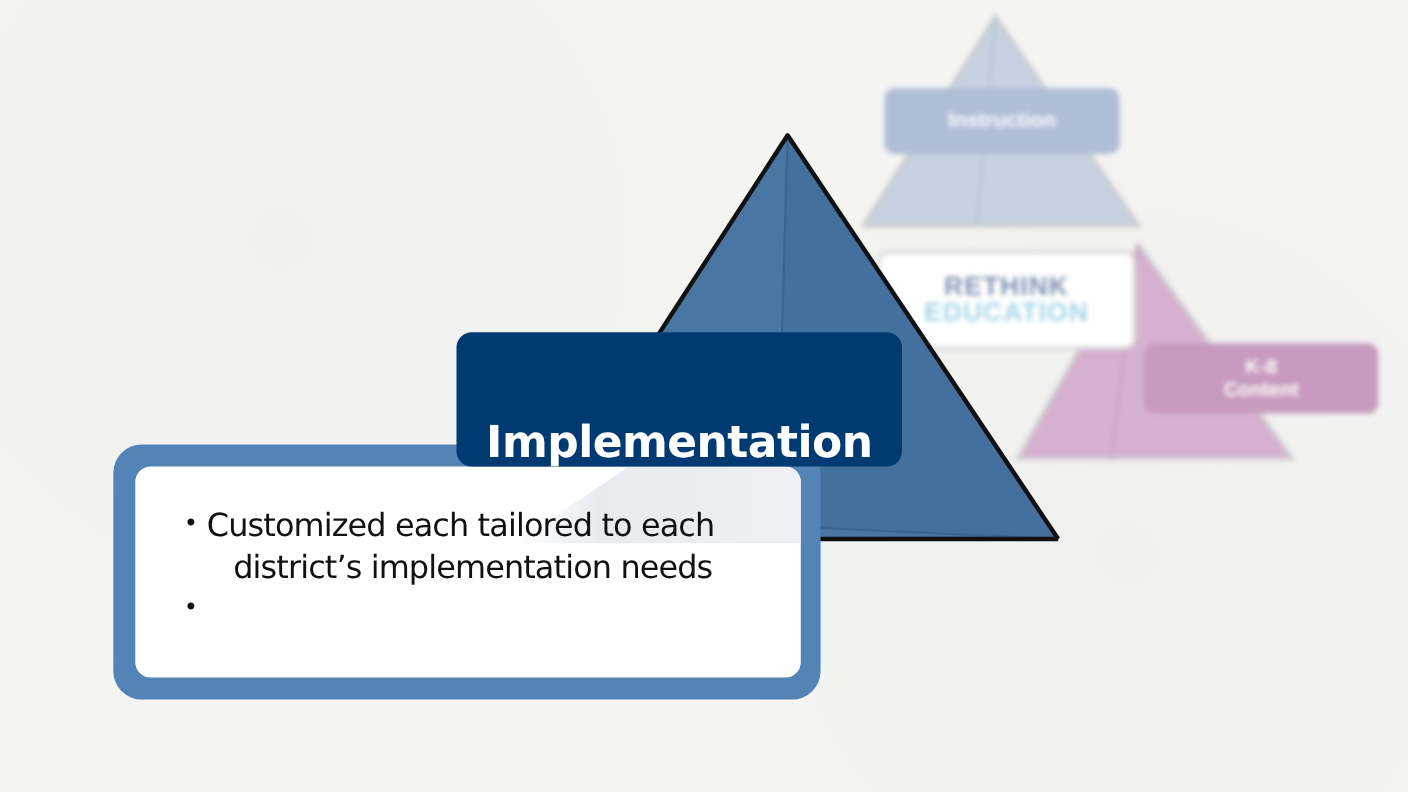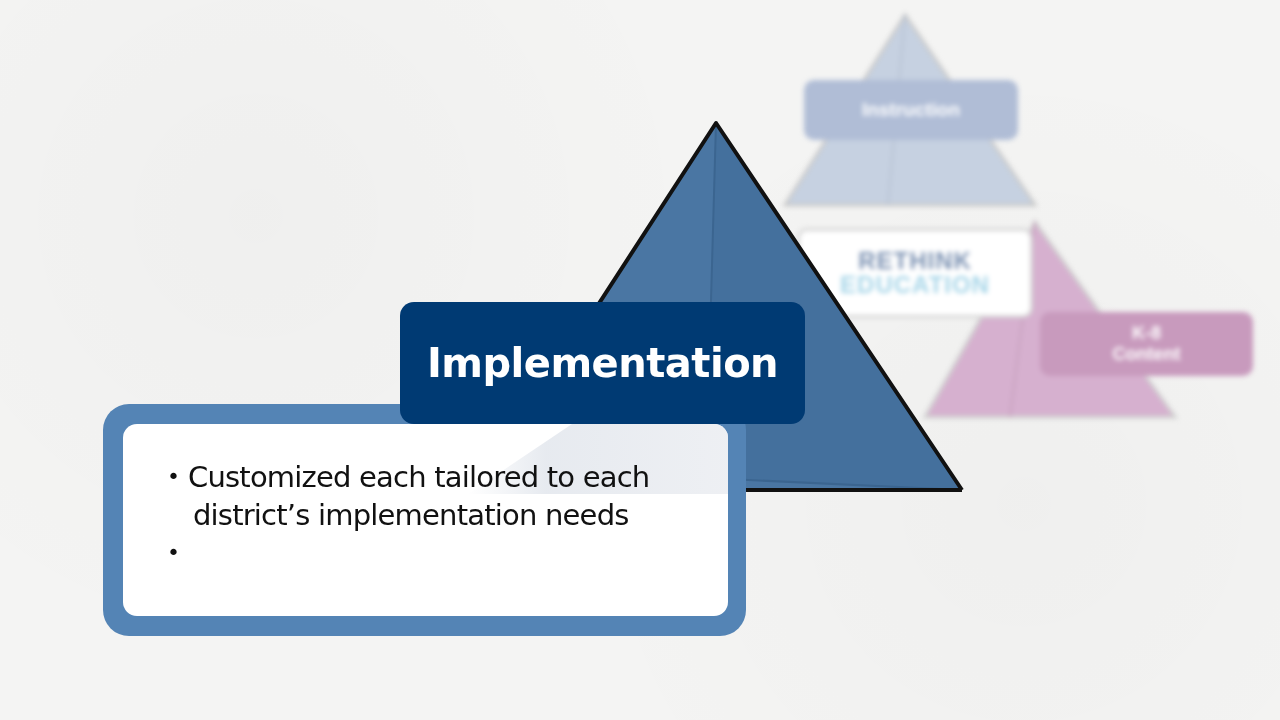--- a/index.html
+++ b/index.html
@@ -47,26 +47,26 @@
       position:absolute; right:0; top:0; width:260px; height:70px;
       background:linear-gradient(90deg, rgba(255,255,255,0) 0%, rgba(228,232,238,0.9) 30%, rgba(236,238,242,0.9) 100%);
       clip-path: polygon(40% 0, 100% 0, 100% 100%, 0 100%);
     }
     .bullets { position:absolute; left:44px; top:34px; margin:0; padding:0; list-style:none; }
     .bullets li {
       position:relative; padding-left:21px; font-size:29px; color:#111;
       line-height:38px; font-family:"DejaVu Sans", sans-serif; letter-spacing:-0.8px;
     }
     .bullets li .dot { position:absolute; left:0; top:0; font-size:22px; }
-    .bullets li .indent { display:block; padding-left:5px; }
+    .bullets li .indent { display:block; padding-left:5px;margin-left:19px; }
 
     .title-box {
-      position:absolute; left:400px; top:302px; width:405px; height:122px;
+      position:absolute; left:415px; top:302px; width:405px; height:122px;
       background:#003a73; border-radius:14px;
-      display:flex; flex-direction:column; align-items:center; justify-content:center;
+      display:flex; flex-direction:column; align-items:center; justify-content:flex-end;
       color:#fff; font-weight:bold; font-size:40px; line-height:44px;
       font-family:"DejaVu Sans", sans-serif; letter-spacing:-0.5px;
     }
   </style>
 </head>
 <body>
 
 <div class="bg-texture"></div>
 
 <div class="blur-group">

